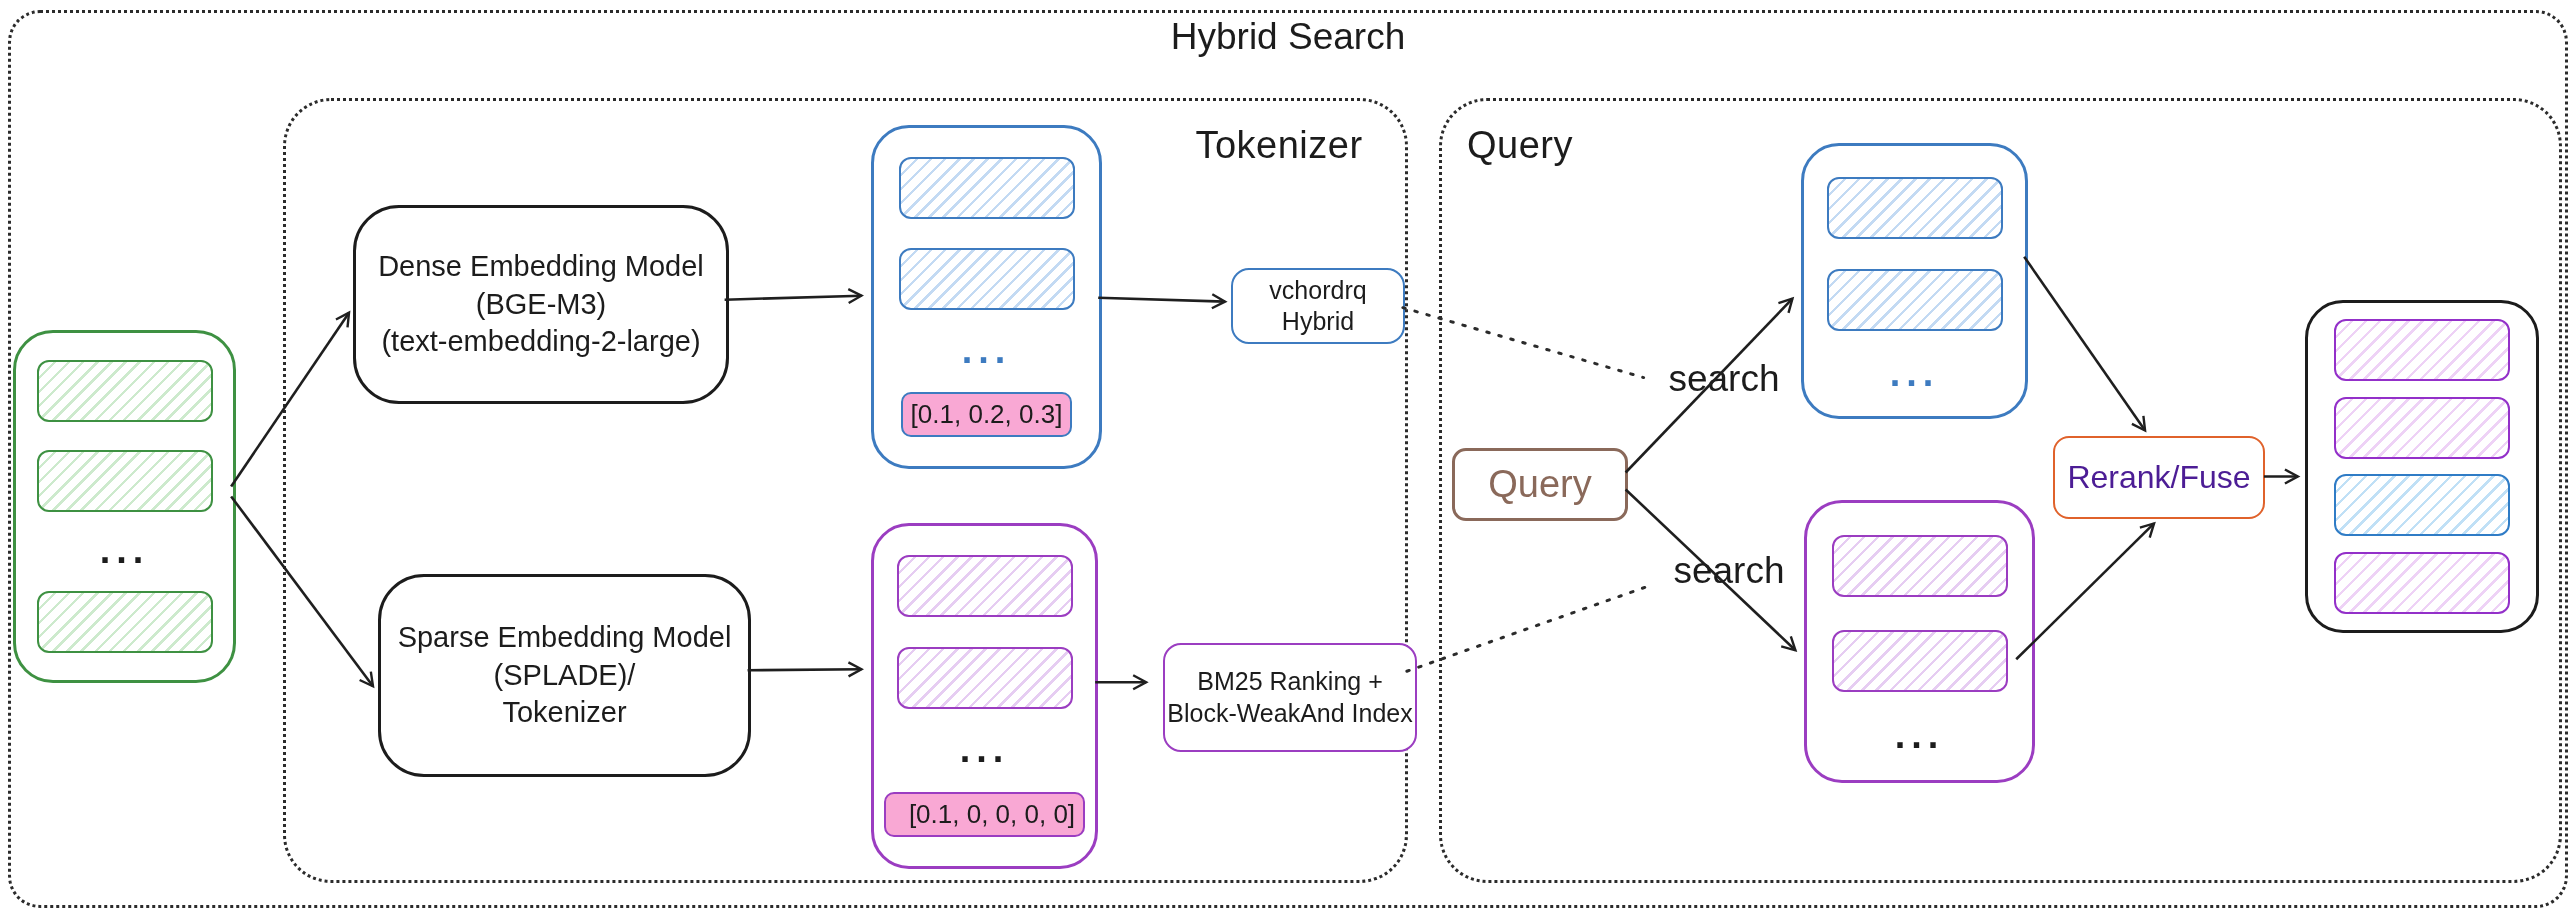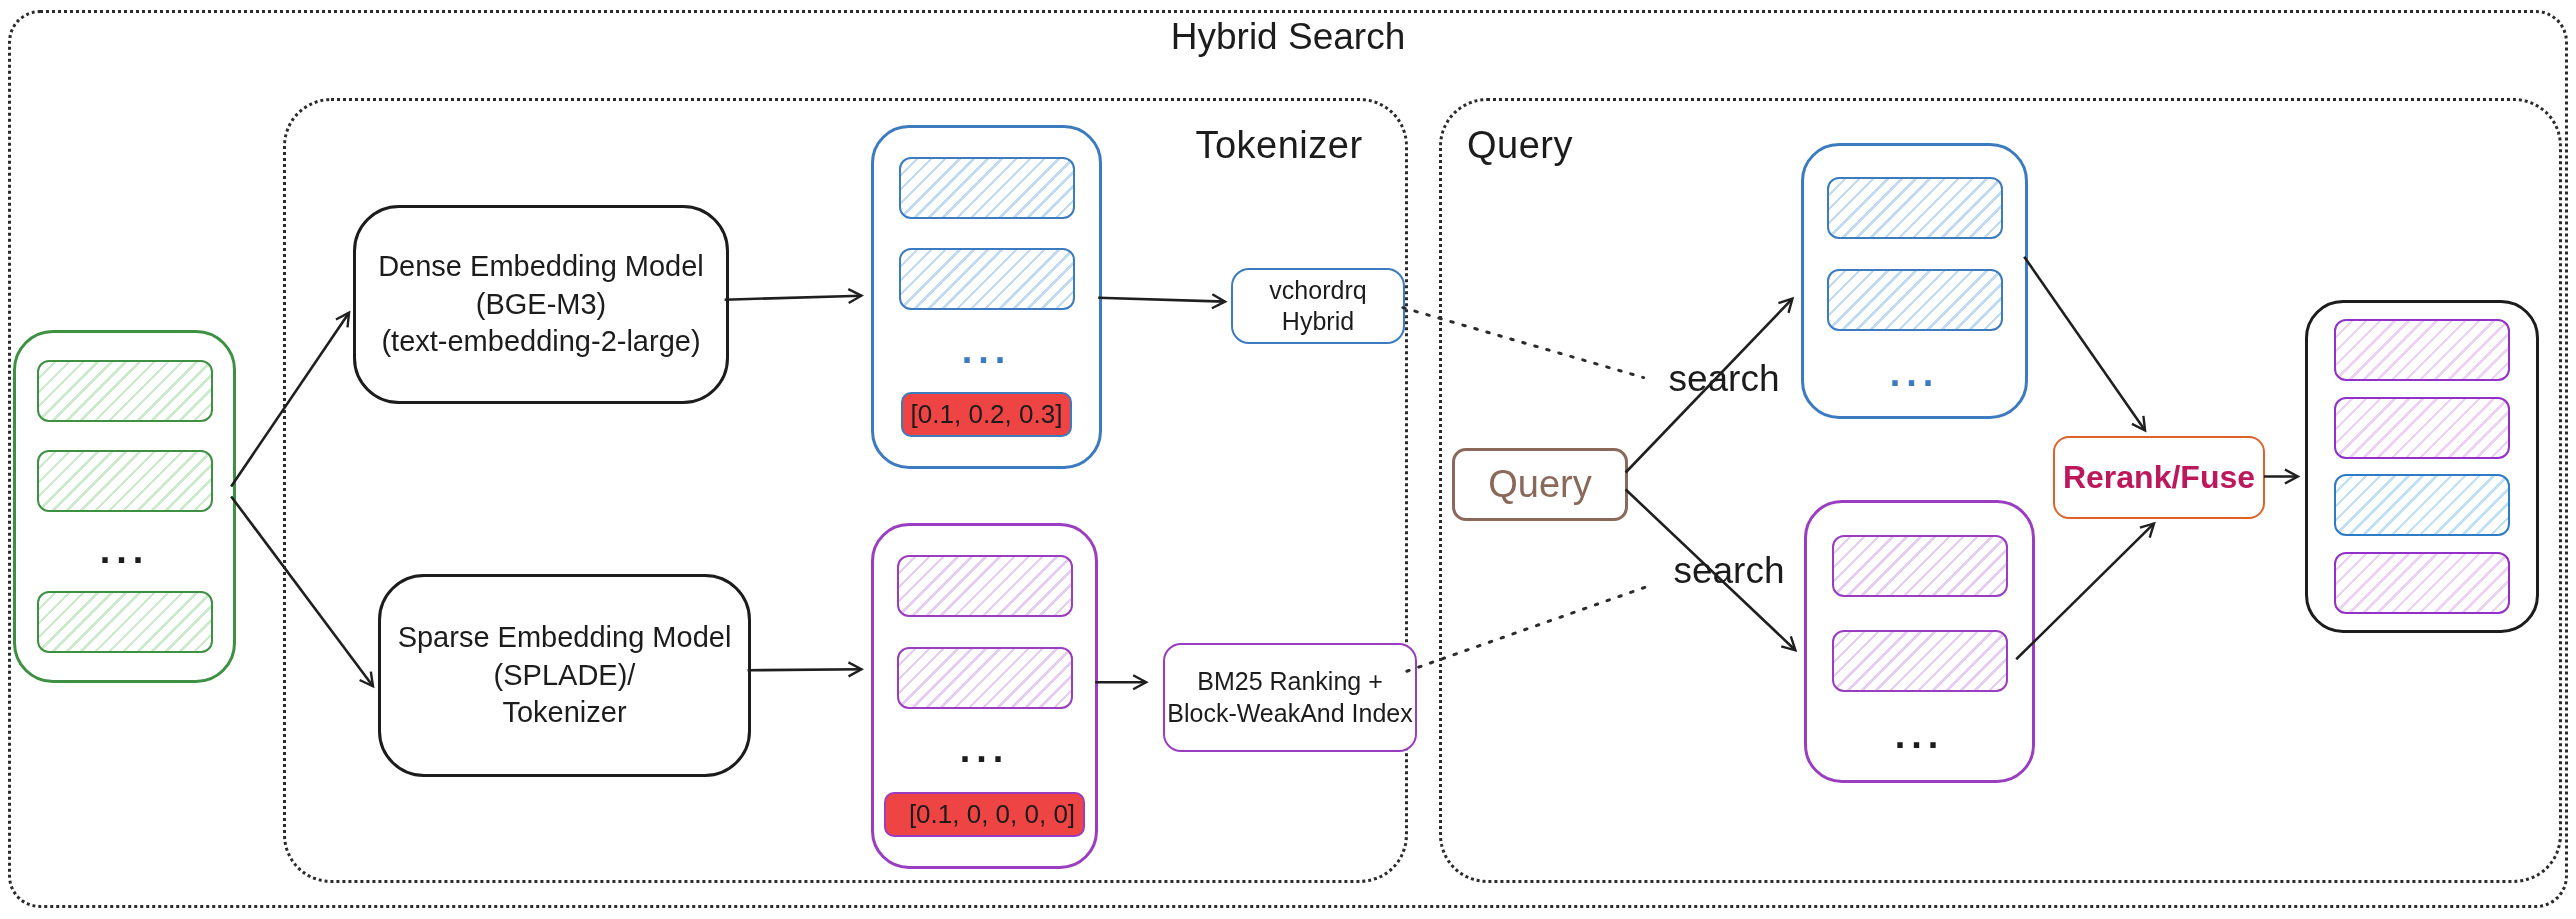--- a/index.html
+++ b/index.html
@@ -22,23 +22,23 @@
   .hatch-purple2{border-color:#9330c9;background:repeating-linear-gradient(135deg,#eed2f6 0 2.5px,transparent 2.5px 10px);}
   .hatch-blue2{border-color:#2f7cc6;background:repeating-linear-gradient(135deg,#c0e0f6 0 2.5px,transparent 2.5px 10px);}
   .dots{font-size:38px;font-weight:900;letter-spacing:6px;line-height:22px;height:24px;flex:none;}
   .dots-blue{color:#3d7bc0;}
   .dots-black{color:#1c1c1c;}
   .node{position:absolute;display:flex;align-items:center;justify-content:center;text-align:center;
         white-space:pre-line;background:#fff;}
   .model-node{border:3px solid #1c1c1c;border-radius:46px;font-size:29px;line-height:1.3;}
   .pill-blue{border:2.5px solid #3d7bc0;border-radius:18px;font-size:25px;line-height:1.25;}
   .pill-purple{border:2.5px solid #9b3dc1;border-radius:18px;font-size:25px;line-height:1.25;margin-left:9px;}
-  .pill-orange{border:2.5px solid #e0622b;border-radius:16px;font-size:32px;color:#be185d;font-weight:bold;}
+  .pill-orange{border:2.5px solid #e0622b;border-radius:16px;font-size:32px;color:#4c1d95;}
   .pill-brown{border:3px solid #8a695a;border-radius:14px;font-size:38px;color:#8a695a;}
-  .chip{border:2.5px solid;border-radius:10px;font-size:26px;padding:5px 8px;flex:none;background:#ef4444;color:#1c1c1c;}
+  .chip{border:2.5px solid;border-radius:10px;font-size:26px;padding:5px 8px;flex:none;background:#f9a8d4;color:#1c1c1c;}
   .chip-blue{border-color:#3d7bc0;}
   .chip-purple{border-color:#9b3dc1;padding-left:23px;}
   .search-label{position:absolute;font-size:37px;width:170px;text-align:center;}
   svg.arrows{position:absolute;left:0;top:0;pointer-events:none;}
 </style>
 </head>
 <body>
 
 <div class="dotted-frame" style="left:8px;top:10px;width:2554px;height:892px;border-radius:32px;"></div>
 <div class="title">Hybrid Search</div>

